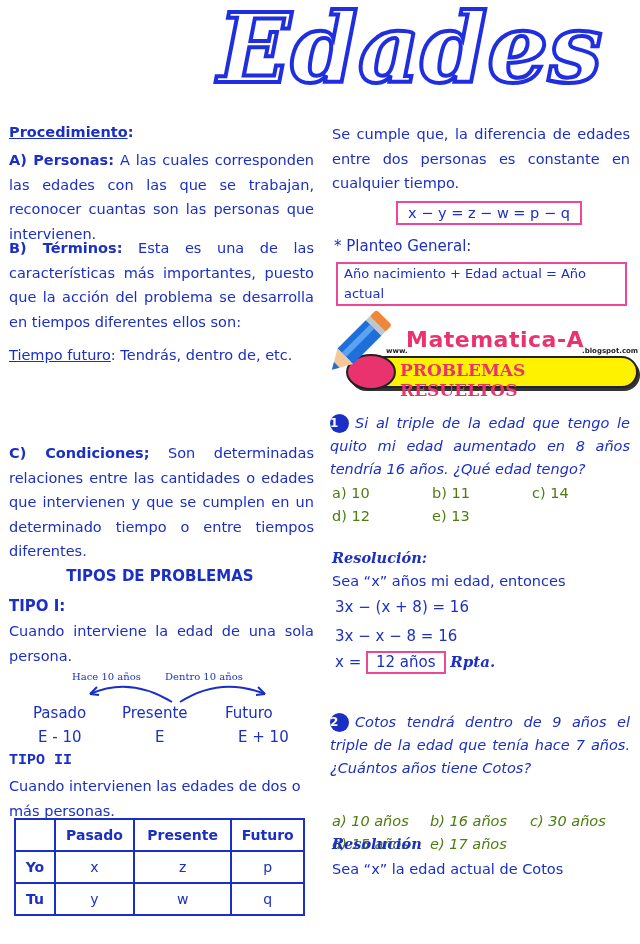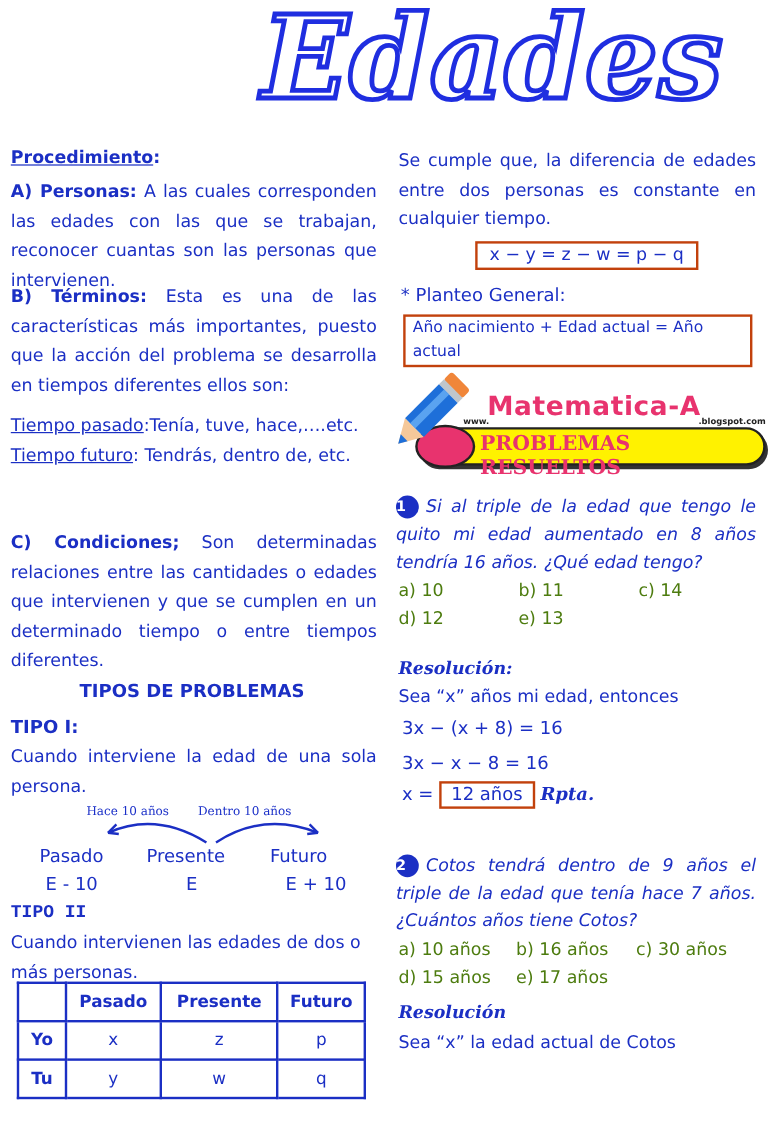--- a/index.html
+++ b/index.html
@@ -8,21 +8,21 @@
   .abs { position:absolute; }
   .txt { font-size:14.5px; line-height:24.5px; color:#1b2fc4; }
   .just { text-align:justify; text-align-last:left; }
   .b { font-weight:bold; }
   .u { text-decoration:underline; }
   .i { font-style:italic; }
   
   #title { left:180px; top:-6px; width:460px; height:110px; }
   #title svg text { font-family:"DejaVu Serif", serif; font-style:italic; font-weight:bold; }
   
-  .box { border:2px solid #c2410c; display:inline-block; padding:0 8px; }
+  .box { border:2px solid #ec4899; display:inline-block; padding:0 8px; }
   
   .diag { font-size:15px; color:#1b2fc4; }
   
   table.ages { border-collapse:collapse; position:absolute; left:14px; top:818px; width:291px; }
   table.ages td, table.ages th { border:2px solid #1b2fc4; height:32px; text-align:center; font-size:14px; color:#1b2fc4; }
   table.ages th { font-weight:bold; }
   table.ages td.rowh { font-weight:bold; }
   
   #banner { left:318px; top:305px; width:322px; height:95px; }
   .num-badge { display:inline-block; width:19px; height:19px; border-radius:50%; background:#1b2fc4; color:#fff; font-size:12px; font-weight:bold; text-align:center; line-height:19px; font-style:normal; margin-right:6px; vertical-align:1px; }
@@ -43,21 +43,20 @@
 
 <div class="abs txt just" style="left:9px; top:148px; width:305px;">
   <span class="b">A) Personas:</span><span> A las cuales corresponden las edades con las que se trabajan, reconocer cuantas son las personas que intervienen.</span>
 </div>
 
 <div class="abs txt just" style="left:9px; top:236px; width:305px;">
   <span class="b">B) Términos:</span><span> Esta es una de las características más importantes, puesto que la acción del problema se desarrolla en tiempos diferentes ellos son:</span>
 </div>
 
 <div class="abs txt" style="left:9px; top:343px; width:305px;">
-  <div><span class="u">Tiempo pasado</span><span>:Tenía, tuve, hace,….etc.</span></div>
   <div><span class="u">Tiempo futuro</span><span>: Tendrás, dentro de, etc.</span></div>
 </div>
 
 <div class="abs txt just" style="left:9px; top:441px; width:305px;">
   <span class="b">C) Condiciones;</span><span> Son determinadas relaciones entre las cantidades o edades que intervienen y que se cumplen en un determinado tiempo o entre tiempos diferentes.</span>
 </div>
 
 <div class="abs txt b" style="left:0; top:564px; width:320px; text-align:center; font-size:15px;">TIPOS DE PROBLEMAS</div>
 
 <div class="abs txt b" style="left:9px; top:594px; font-size:15px;">TIPO I:</div>
@@ -154,21 +153,21 @@
 <div class="abs txt" style="left:335px; top:624px; font-size:15px;">3x − x − 8 = 16</div>
 <div class="abs txt" style="left:335px; top:650px; font-size:15px;">
   <span>x =</span>
   <span class="box" style="line-height:19px;">12 años</span>
   <span class="b i" style="font-family:'DejaVu Serif',serif;">Rpta.</span>
 </div>
 
 <div class="abs txt i just" style="left:330px; top:711px; width:300px; line-height:23px;">
   <span class="num-badge">2</span><span>Cotos tendrá dentro de 9 años el triple de la edad que tenía hace 7 años. ¿Cuántos años tiene Cotos?</span>
 </div>
-<div class="abs opts" style="left:332px; top:781px; width:300px; grid-template-columns:98px 100px 100px;">
+<div class="abs opts" style="left:332px; top:810px; width:300px; grid-template-columns:98px 100px 100px;font-style:italic;">
   <span>a) 10 años</span>
   <span>b) 16 años</span>
   <span>c) 30 años</span>
   <span>d) 15 años</span>
   <span>e) 17 años</span>
 </div>
 <div class="abs txt b i" style="left:332px; top:832px; font-family:'DejaVu Serif',serif;">Resolución</div>
 <div class="abs txt" style="left:332px; top:857px;">Sea “x” la edad actual de Cotos</div>
 
 </body></html>

